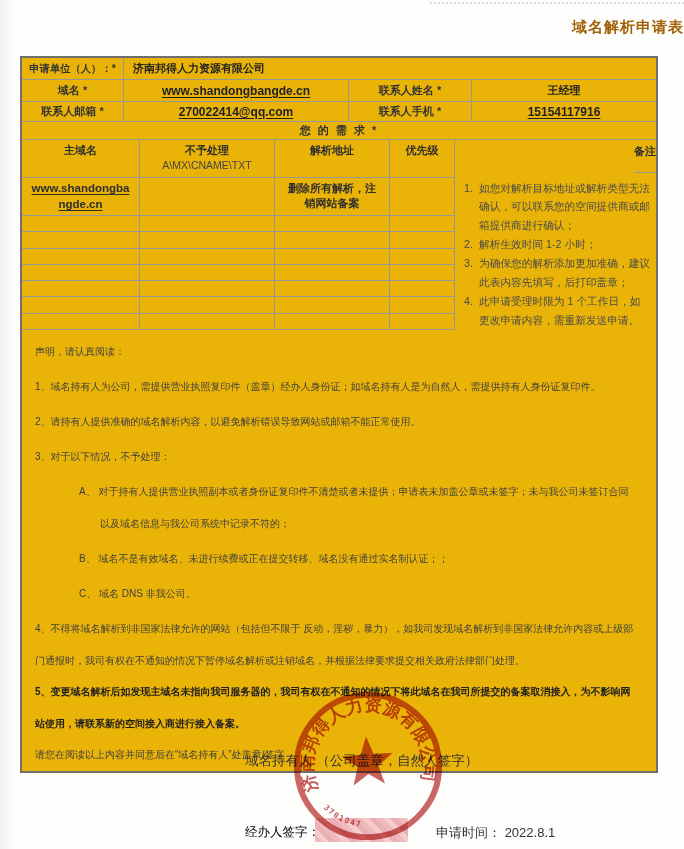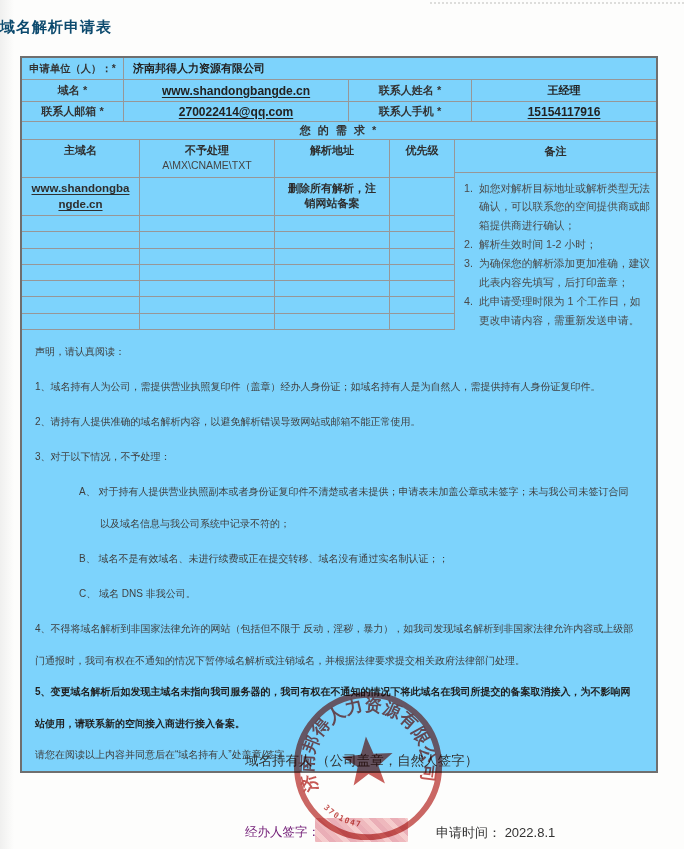--- a/index.html
+++ b/index.html
@@ -15,27 +15,27 @@
     position:absolute; left:0; top:0; bottom:0; width:14px;
     background:linear-gradient(90deg, rgba(120,120,120,.10), rgba(120,120,120,0));
     pointer-events:none;
   }
   .scan-artifact {
     position:absolute; top:2px; left:430px; width:254px; height:0;
     border-top:2px dotted #d6d6d4; opacity:.8;
   }
   .page-title {
     position:absolute; top:18px; left:0; width:100%;
-    text-align:left; font-size:15px; font-weight:700; color:#0c4a6e;
+    text-align:right; font-size:15px; font-weight:700; color:#a16207;
     letter-spacing:1px;
   }
   
   .sheet {
     position:absolute; left:20px; top:56px; width:638px; height:717px;
-    border:2px solid #6f6f6f; background:#7dd3fc;
+    border:2px solid #6f6f6f; background:#eab308;
     display:flex; flex-direction:column;
   }
   
   .contact { display:grid; grid-template-columns:102px 225px 123px 1fr; grid-template-rows:22px 22px 20px; }
   .c-cell {
     border-right:1px solid #979797; border-bottom:1px solid #979797;
     display:flex; align-items:center; justify-content:center;
     font-size:11px; overflow:hidden; white-space:nowrap;
   }
   .c-cell.lastcol { border-right:none; }
@@ -61,40 +61,40 @@
   }
   .nt-header { height:38px; }
   .nt-header .nt-cell { flex-direction:column; justify-content:flex-start; padding-top:3px; font-weight:700; }
   .nt-type-sub { font-weight:400; font-size:10.5px; color:#444; margin-top:1px; }
   .nt-data { height:38px; }
   .nt-data .nt-cell { font-weight:700; line-height:1.4; }
   .nt-domain-val { text-decoration:underline; text-underline-offset:2px; word-break:break-all; font-size:11.5px; padding:0 7px; }
   .nt-addr-val { padding:0 10px; }
   .nt-empty { height:16.3px; }
   
-  .nt-remarks { flex:1; display:flex; flex-direction:column; }
+  .nt-remarks { flex:1; display:flex; flex-direction:column;align-items:flex-end; }
   .rk-header {
     height:38px; border-bottom:1px solid #979797;
     display:flex; align-items:flex-start; justify-content:center;
     padding-top:4px; font-size:11px; font-weight:700; color:#2e2e2e;
   }
   .rk-body { flex:1; padding:6px 6px 0 9px; }
   .rk-item { display:flex; font-size:10.7px; line-height:1.72; color:#4a4a4a; margin-bottom:1px; }
   .rk-num { width:15px; flex:none; }
   .rk-text { flex:1; }
   
   .decl { flex:1; padding:6px 19px 0 13px; font-size:10px; line-height:32px; color:#3f3f3f; }
   .decl-heading { }
   .decl-item { margin-top:3px; }
   .decl-sub { margin-top:3px; margin-left:44px; padding-left:21px; text-indent:-21px; }
   .decl-item.strong { font-weight:700; color:#1f1f1f; margin-top:-1px; }
   .decl-notice { margin-top:-1px; }
   
   .holder-line { position:absolute; left:245px; top:752px; font-size:13.5px; color:#333; }
-  .signer-row  { position:absolute; left:245px; top:824px; font-size:12.5px; color:#701a75; }
+  .signer-row  { position:absolute; left:245px; top:824px; font-size:12.5px; color:#000000; }
   .date-row    { position:absolute; left:436px; top:824px; font-size:13px; color:#333; }
   .redaction {
     position:absolute; left:315px; top:818px; width:93px; height:24px;
     background:repeating-linear-gradient(45deg,#eeb5ba 0 5px,#f5c9ca 5px 10px,#e9aab3 10px 15px);
     border-radius:1px; opacity:.95;
   }
   
   .stamp {
     position:absolute; left:289px; top:687px; width:158px; height:158px;
     mix-blend-mode:multiply; opacity:.88;

